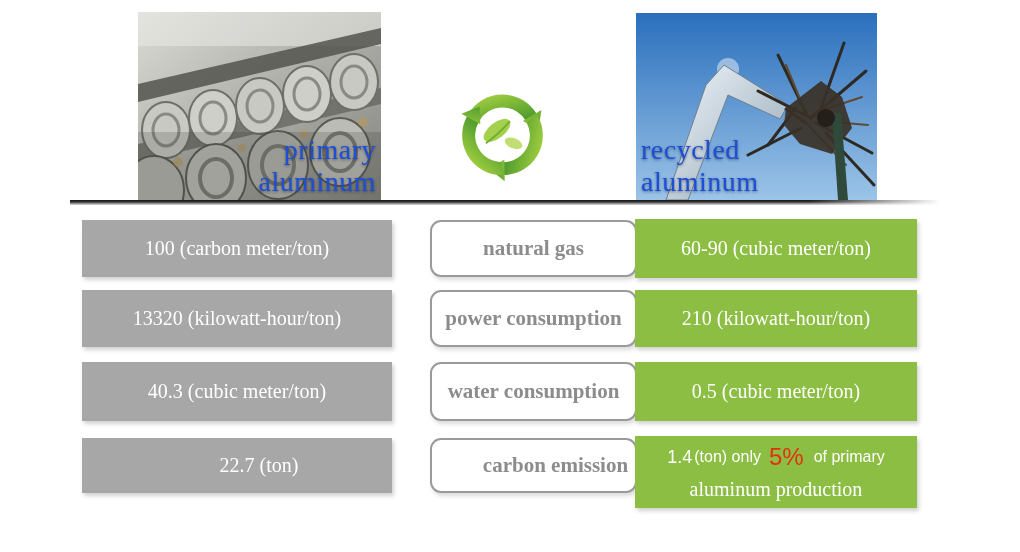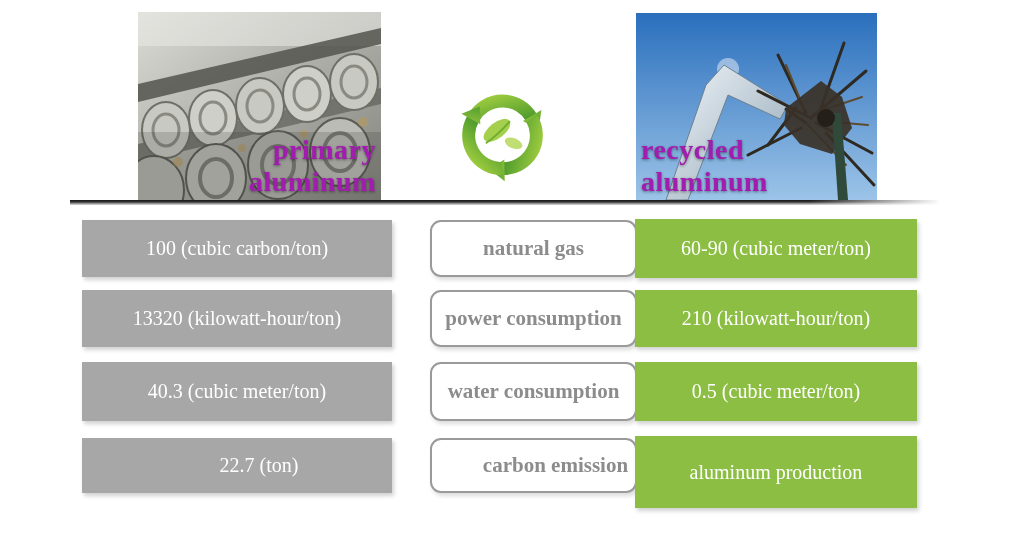--- a/index.html
+++ b/index.html
@@ -6,21 +6,21 @@
   .canvas{
     position:relative;width:1020px;height:552px;background:#ffffff;overflow:hidden;
     font-family:"Liberation Serif", serif;
   }
   
   .photo{position:absolute;overflow:hidden;}
   .photo-left{left:138px;top:12px;width:243px;height:188px;}
   .photo-right{left:636px;top:13px;width:241px;height:187px;}
   .photo svg{display:block;width:100%;height:100%;}
   .caption{
-    position:absolute;color:#a21caf;font-weight:bold;font-size:28px;line-height:1.12;
+    position:absolute;color:#1d4ed8;font-weight:normal;font-size:28px;line-height:1.12;
     text-shadow:0 1px 3px rgba(0,0,0,.45);letter-spacing:.5px;
   }
   .caption-right{right:5px;bottom:3px;text-align:right;}
   .caption-left{left:5px;bottom:3px;text-align:left;margin-top:40px;}
   
   .recycle{position:absolute;left:445px;top:73px;width:115px;height:124px;}
   .recycle svg{display:block;width:100%;height:100%;}
   
   .divider{
     position:absolute;left:70px;top:200px;width:880px;height:5px;
@@ -169,32 +169,38 @@
     </svg>
     <div class="caption caption-left">
       <div>recycled</div>
       <div>aluminum</div>
     </div>
   </div>
 
   <div class="divider"></div>
 
   <div>
-    <div class="cell c-primary r1">100 (cubic carbon/ton)</div>
+    <div class="cell c-primary r1">100 (carbon meter/ton)</div>
     <div class="cell c-metric  r1">natural gas</div>
     <div class="cell c-recycled r1">60-90 (cubic meter/ton)</div>
 
     <div class="cell c-primary r2">13320 (kilowatt-hour/ton)</div>
     <div class="cell c-metric  r2">power consumption</div>
     <div class="cell c-recycled r2">210 (kilowatt-hour/ton)</div>
 
     <div class="cell c-primary r3">40.3 (cubic meter/ton)</div>
     <div class="cell c-metric  r3">water consumption</div>
     <div class="cell c-recycled r3">0.5 (cubic meter/ton)</div>
 
     <div class="cell c-primary r4">22.7 (ton)</div>
     <div class="cell c-metric  r4">carbon emission</div>
     <div class="cell c-recycled r4">
+      <div class="rc-line1">
+        <span class="v">1.4</span>
+        <span>(ton) only</span>
+        <span class="pct">5%</span>
+        <span>of primary</span>
+      </div>
       <div class="rc-line2">aluminum production</div>
     </div>
   </div>
 
 </div>
 
 </body></html>

